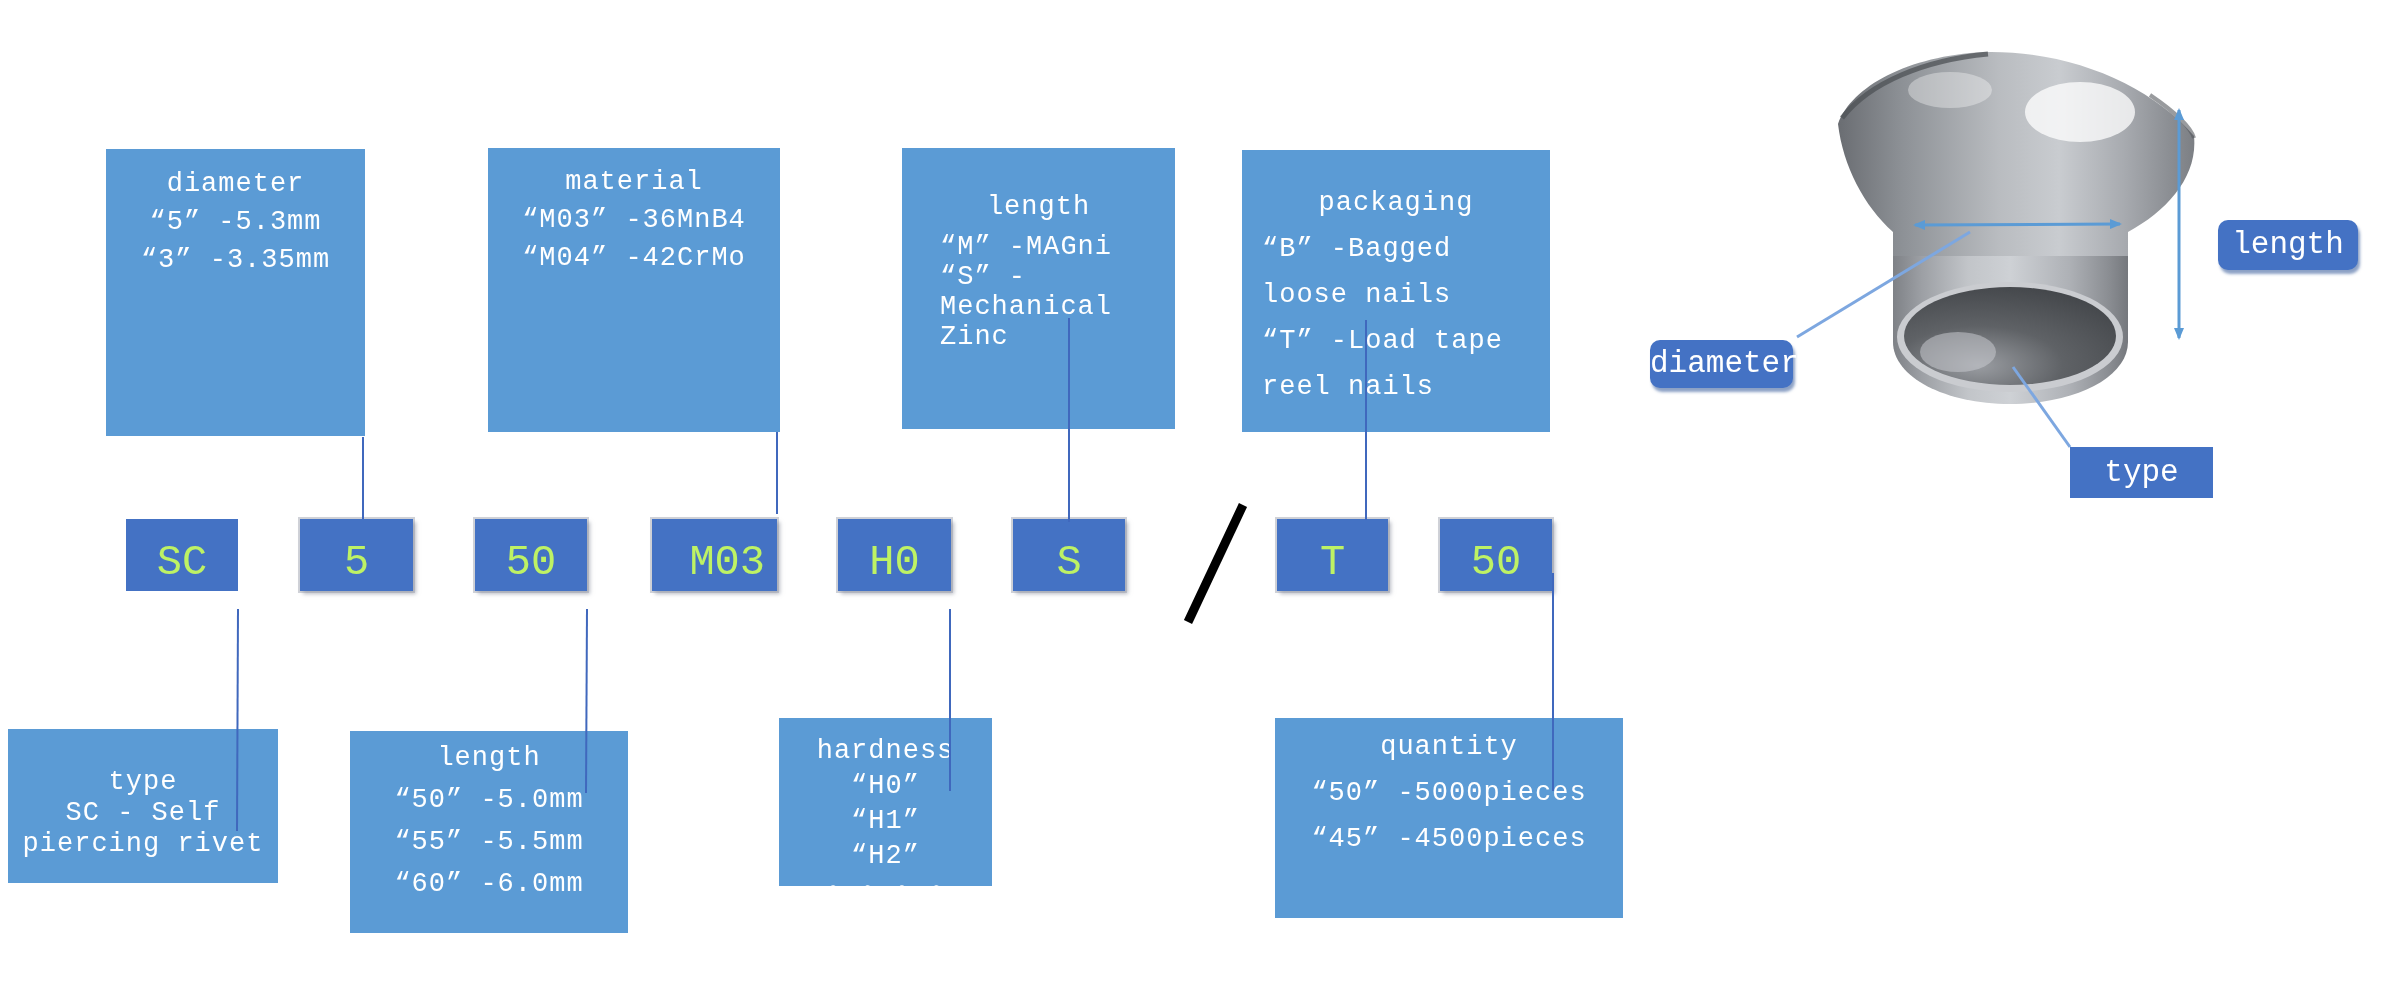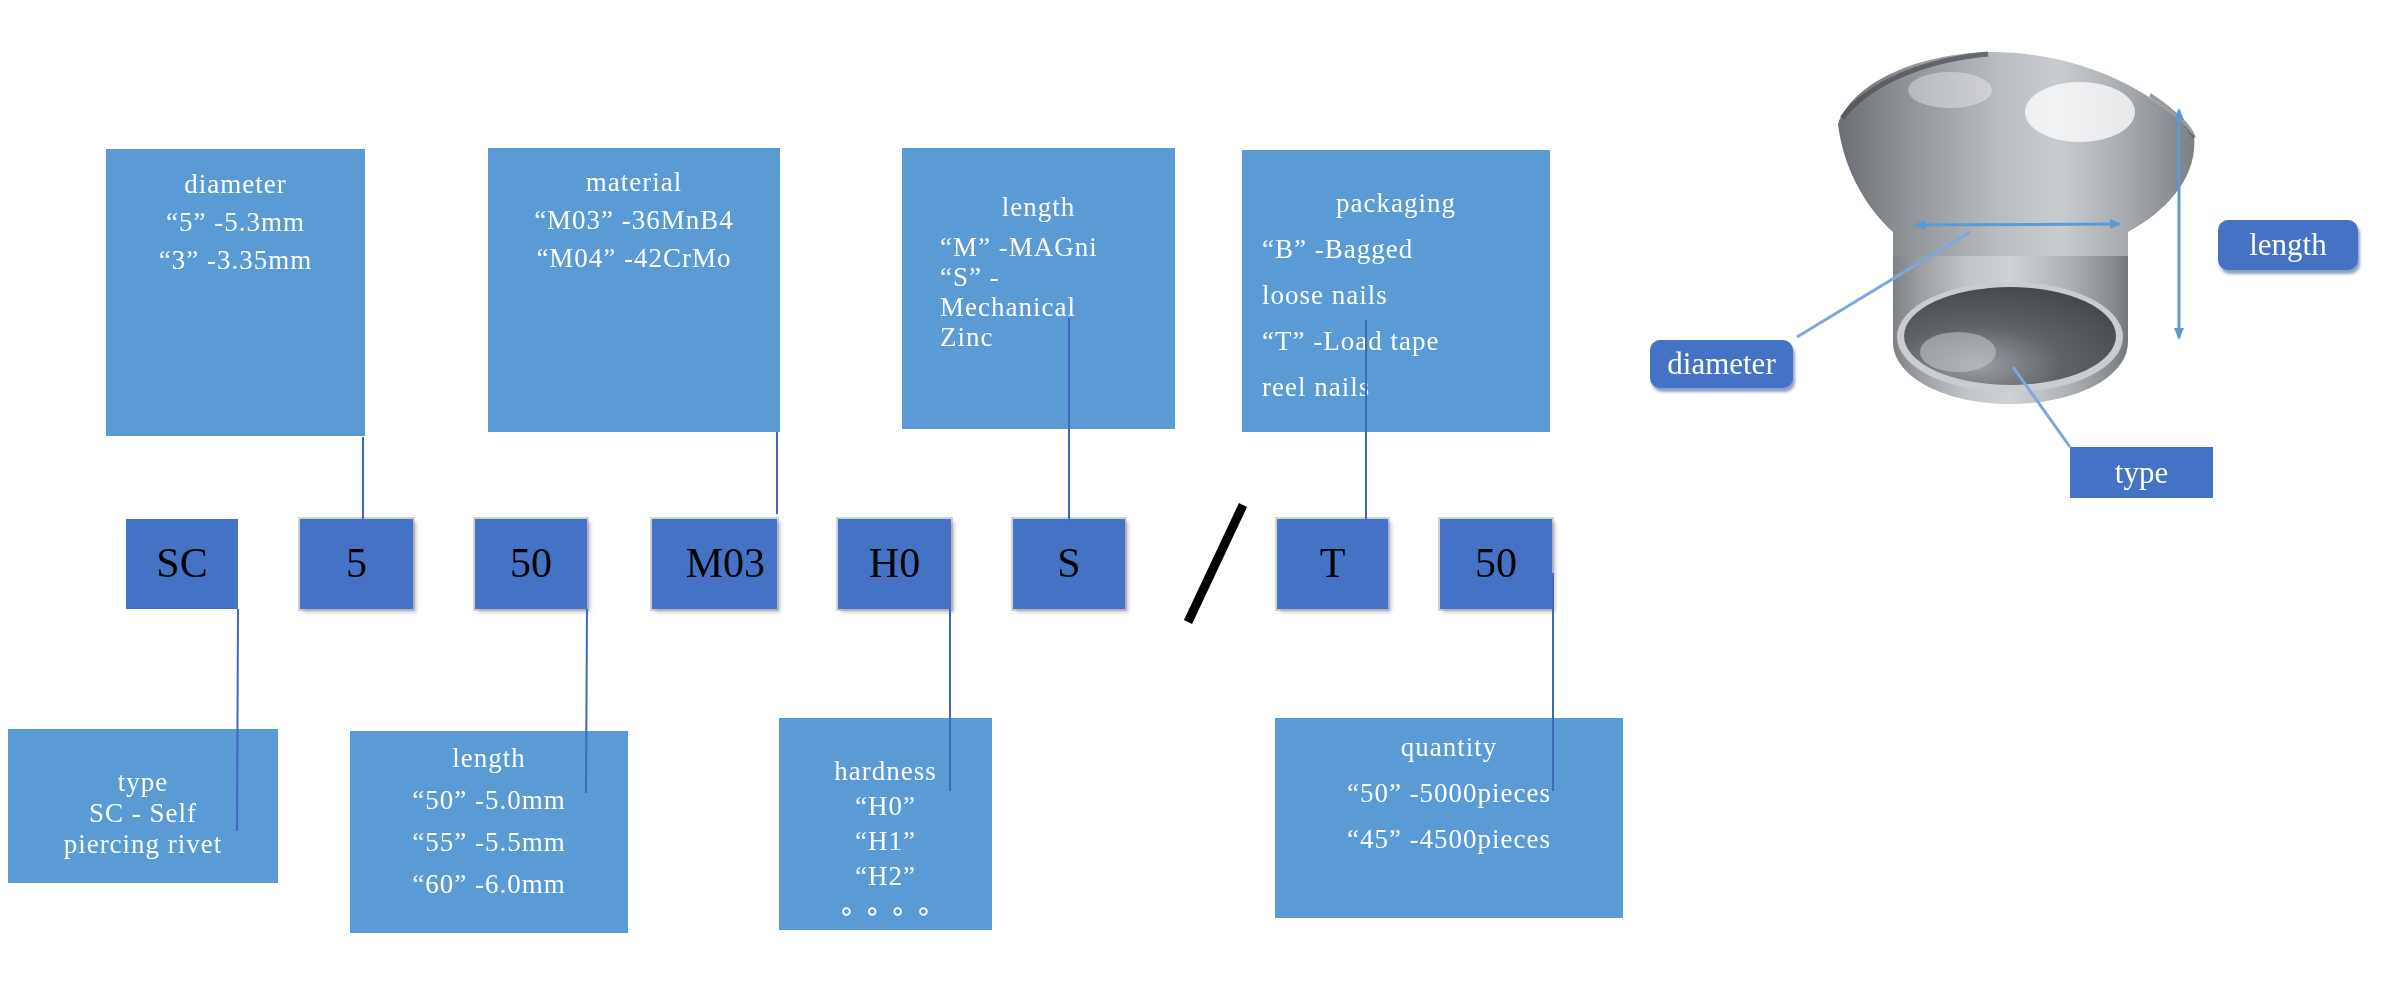--- a/index.html
+++ b/index.html
@@ -1,36 +1,36 @@
 <!DOCTYPE html>
 <html><head>
 <meta charset="utf-8">
 <style>
   html,body{margin:0;padding:0;background:#ffffff;}
   .canvas{position:relative;width:2388px;height:988px;background:#ffffff;overflow:hidden;
-          font-family:Liberation Serif, serif;}
+          font-family:Liberation Mono, monospace;}
   
   .bigbox{position:absolute;background:#5B9BD5;color:#ffffff;font-size:27px;
           letter-spacing:1px;box-sizing:border-box;}
   .bx-title{text-align:center;}
   .bx-line{text-align:center;white-space:pre;}
   .bx-line.left{text-align:left;}
   .bb-diameter{left:106px;top:149px;width:259px;height:287px;padding-top:16px;line-height:38px;}
   .bb-material{left:488px;top:148px;width:292px;height:284px;padding-top:15px;line-height:38px;}
   .bb-coating {left:902px;top:148px;width:273px;height:281px;padding-top:44px;line-height:30px;}
   .bb-coating .bx-title{margin-bottom:10px;}
   .bb-coating .bx-line{padding-left:38px;}
   .bb-packaging{left:1242px;top:150px;width:308px;height:282px;padding-top:30px;line-height:46px;}
   .bb-packaging .bx-line{padding-left:20px;}
   .bb-type    {left:8px;top:729px;width:270px;height:154px;padding-top:38px;line-height:31px;}
   .bb-length  {left:350px;top:731px;width:278px;height:202px;padding-top:6px;line-height:42px;}
-  .bb-hardness{left:779px;top:718px;width:213px;height:212px;padding-top:36px;line-height:35px;}
+  .bb-hardness{left:779px;top:718px;width:213px;height:168px;padding-top:16px;line-height:35px;}
   .bb-quantity{left:1275px;top:718px;width:348px;height:200px;padding-top:6px;line-height:46px;}
   
-  .codebox{position:absolute;top:519px;height:90px;background:#4472C4;color:#000000;
+  .codebox{position:absolute;top:519px;height:72px;background:#4472C4;color:#bef264;
            font-size:42px;text-align:center;line-height:88px;box-sizing:border-box;
            box-shadow:0 0 0 2px rgba(150,156,168,.45),3px 3px 4px rgba(125,132,148,.55);}
   .codebox.flat{box-shadow:none;}
   .codebox.right{text-align:right;padding-right:12px;}
   
   .badge{position:absolute;background:#4472C4;color:#ffffff;font-size:31px;text-align:center;
          box-shadow:2px 4px 3px rgba(46,83,150,.55);}
   .badge.round{border-radius:10px;}
   .badge-length  {left:2218px;top:220px;width:140px;height:50px;line-height:50px;}
   .badge-diameter{left:1650px;top:340px;width:143px;height:48px;line-height:48px;}

